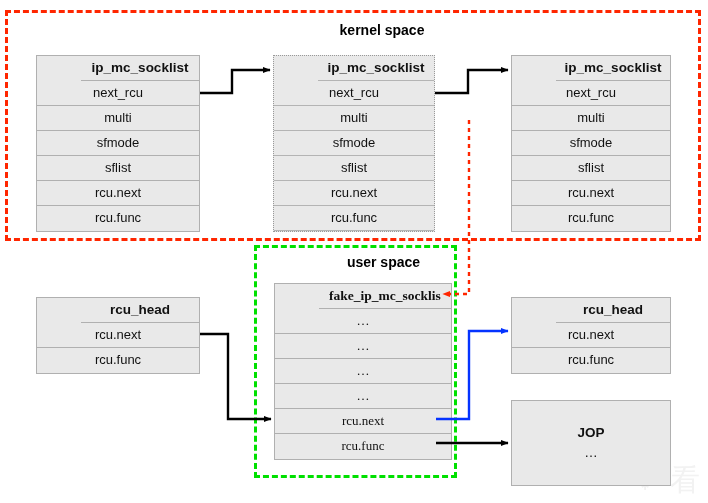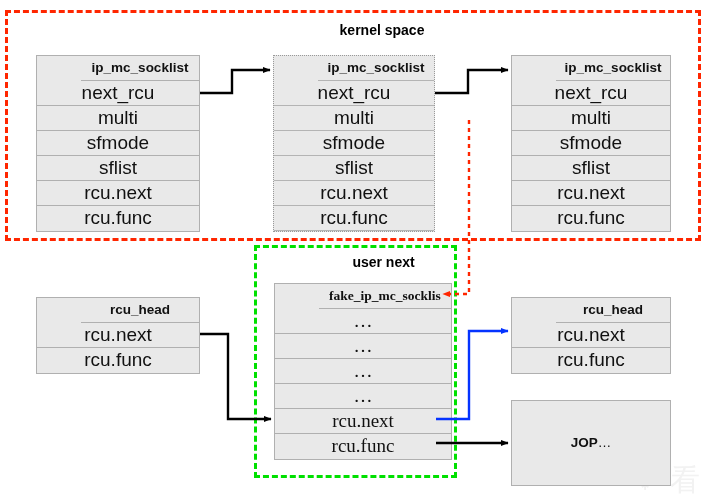--- a/index.html
+++ b/index.html
@@ -69,21 +69,21 @@
     z-index: 4;
   }
   .struct.dotted-border {
     border: 1px dotted #999999;
   }
   .row {
     box-sizing: border-box;
     height: 25px;
     line-height: 24px;
     text-align: center;
-    font-size: 19px;
+    font-size: 13px;
     color: #111;
     background: #e9e9e9;
     border-bottom: 1px solid #b0b0b0;
     white-space: nowrap;
     overflow: hidden;
   }
   .row.head {
     font-weight: bold;
     font-size: 13.5px;
     margin-left: 44px;
@@ -96,21 +96,21 @@
   }
 
   
   .plainbox {
     position: absolute;
     box-sizing: border-box;
     border: 1px solid #b0b0b0;
     background: #e9e9e9;
     z-index: 4;
     display: flex;
-    flex-direction: row;
+    flex-direction: column;
     align-items: center;
     justify-content: center;
     font-size: 13.5px;
     color: #111;
     line-height: 20px;
   }
   .plainbox .bold {
     font-weight: bold;
   }
 
@@ -141,21 +141,21 @@
 <body>
 
 <div id="canvas">
 
   <div class="watermark">❄ 看</div>
 
   <div class="region region-kernel"></div>
   <div class="region-title title-kernel">kernel space</div>
 
   <div class="region region-user"></div>
-  <div class="region-title title-user">user next</div>
+  <div class="region-title title-user">user space</div>
 
   <div class="struct" style="left:36px; top:55px; width:164px;">
     <div class="row head">ip_mc_socklist</div>
     <div class="row">next_rcu</div>
     <div class="row">multi</div>
     <div class="row">sfmode</div>
     <div class="row">sflist</div>
     <div class="row">rcu.next</div>
     <div class="row last">rcu.func</div>
   </div>

